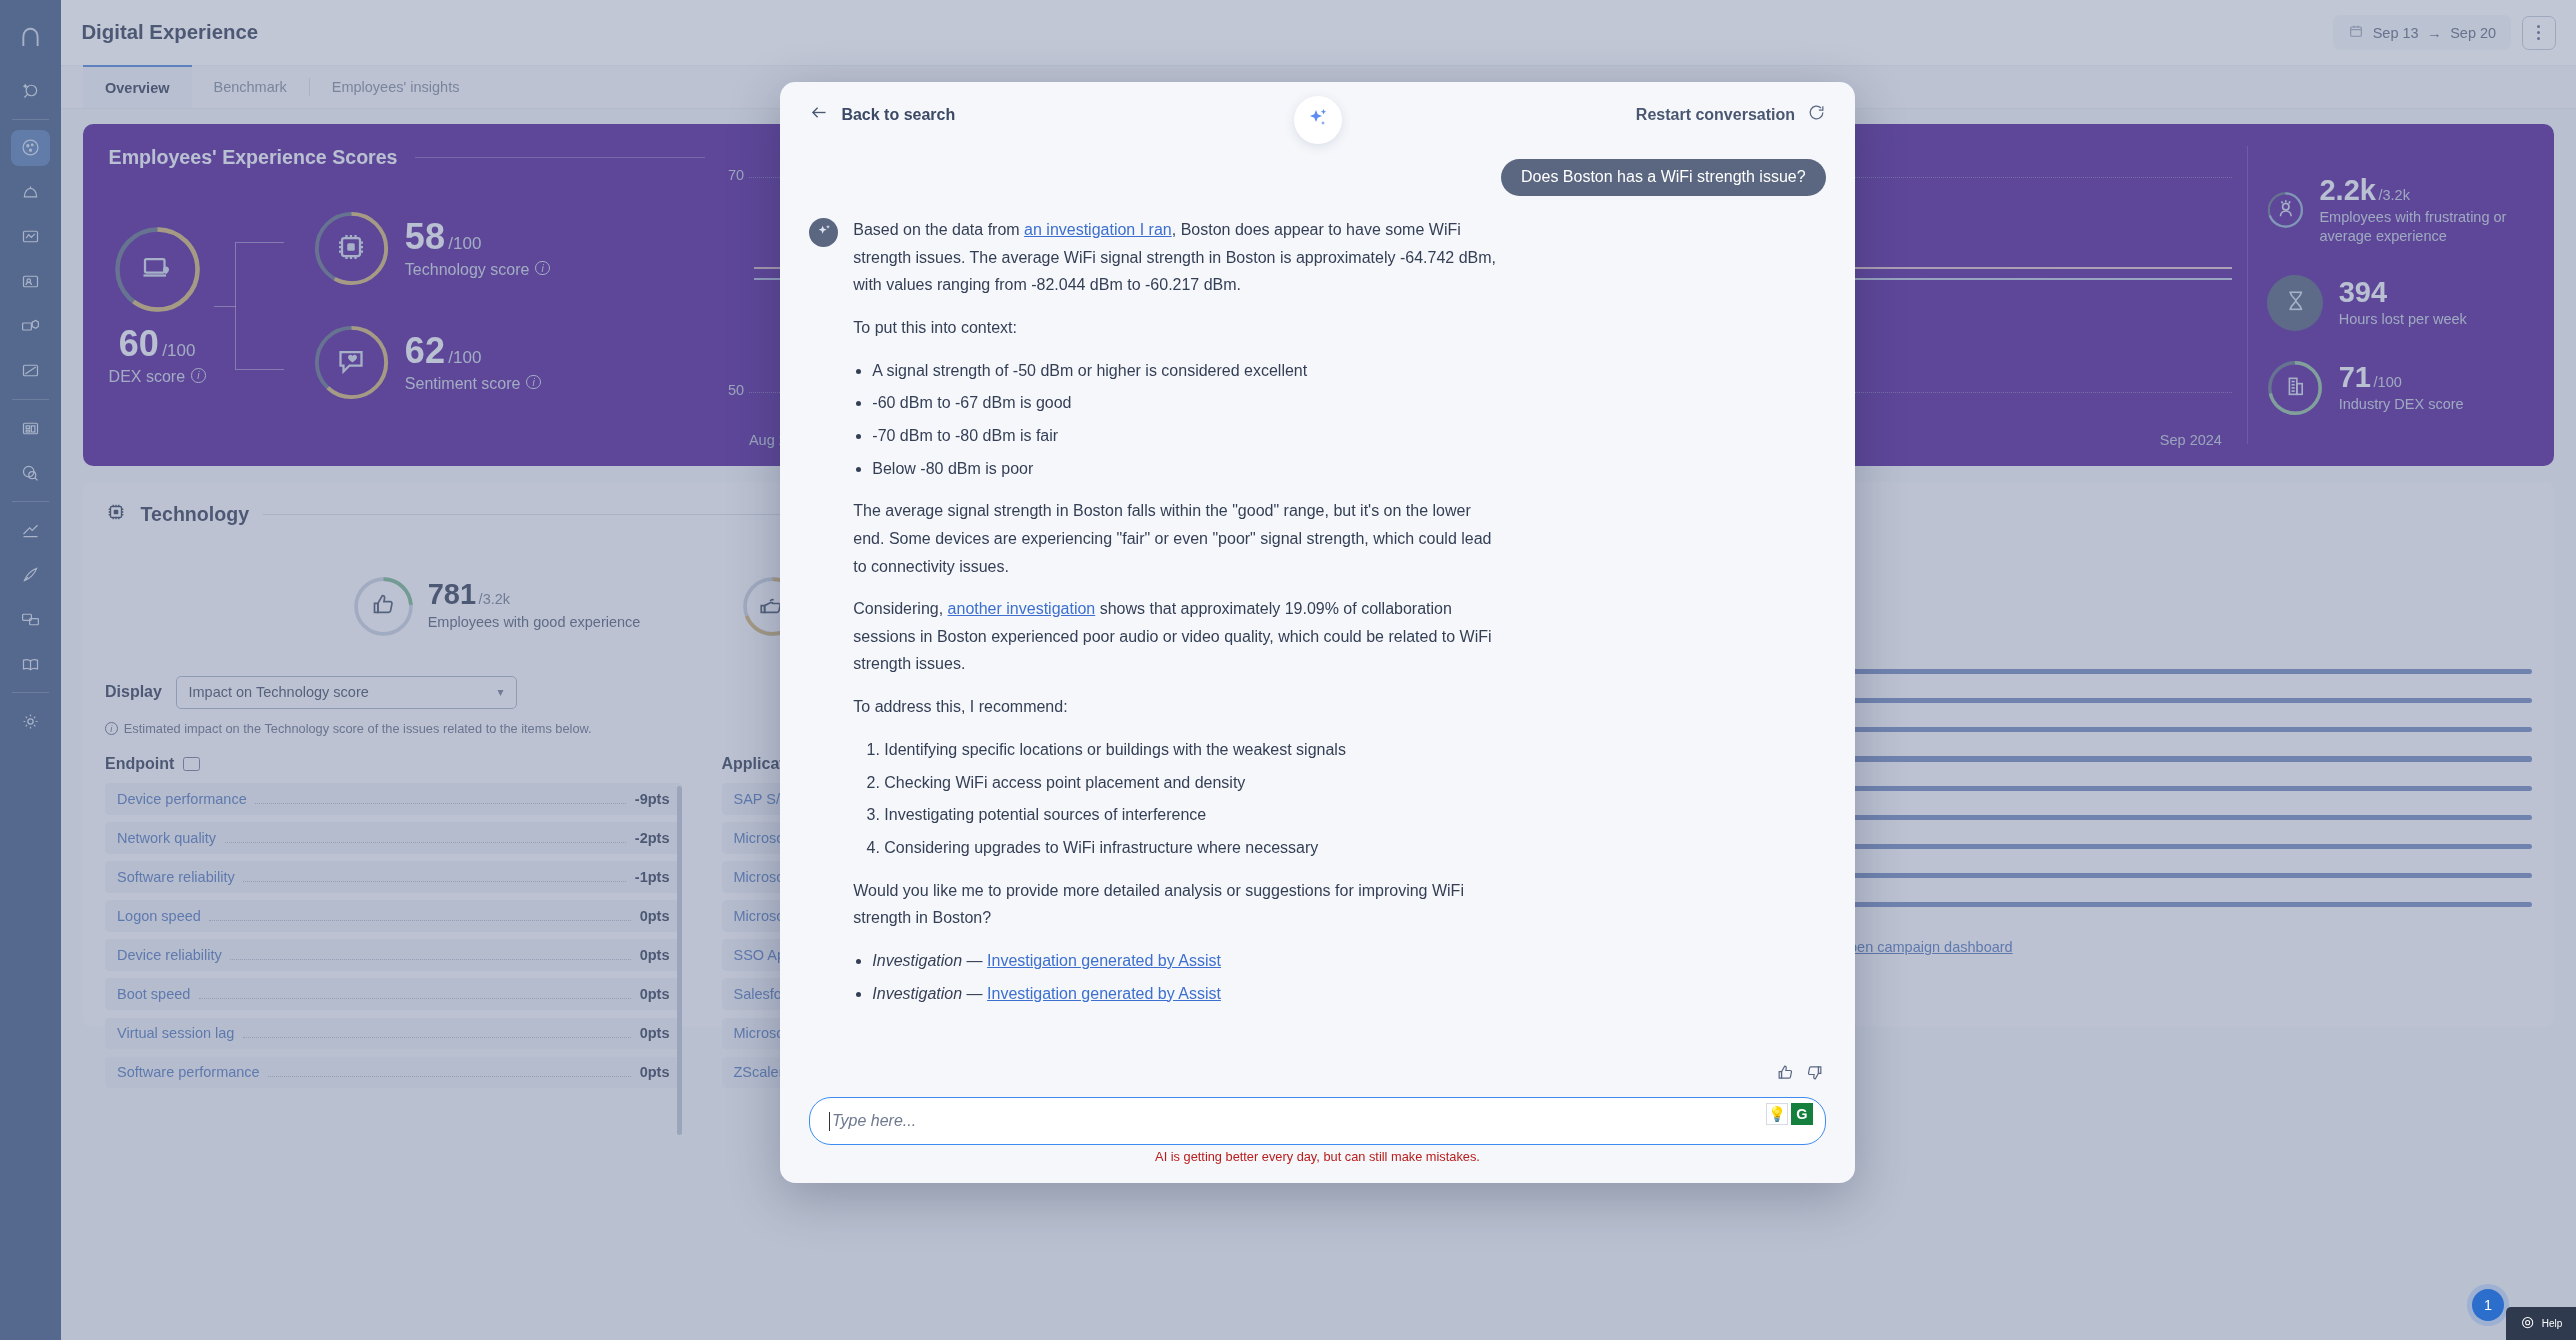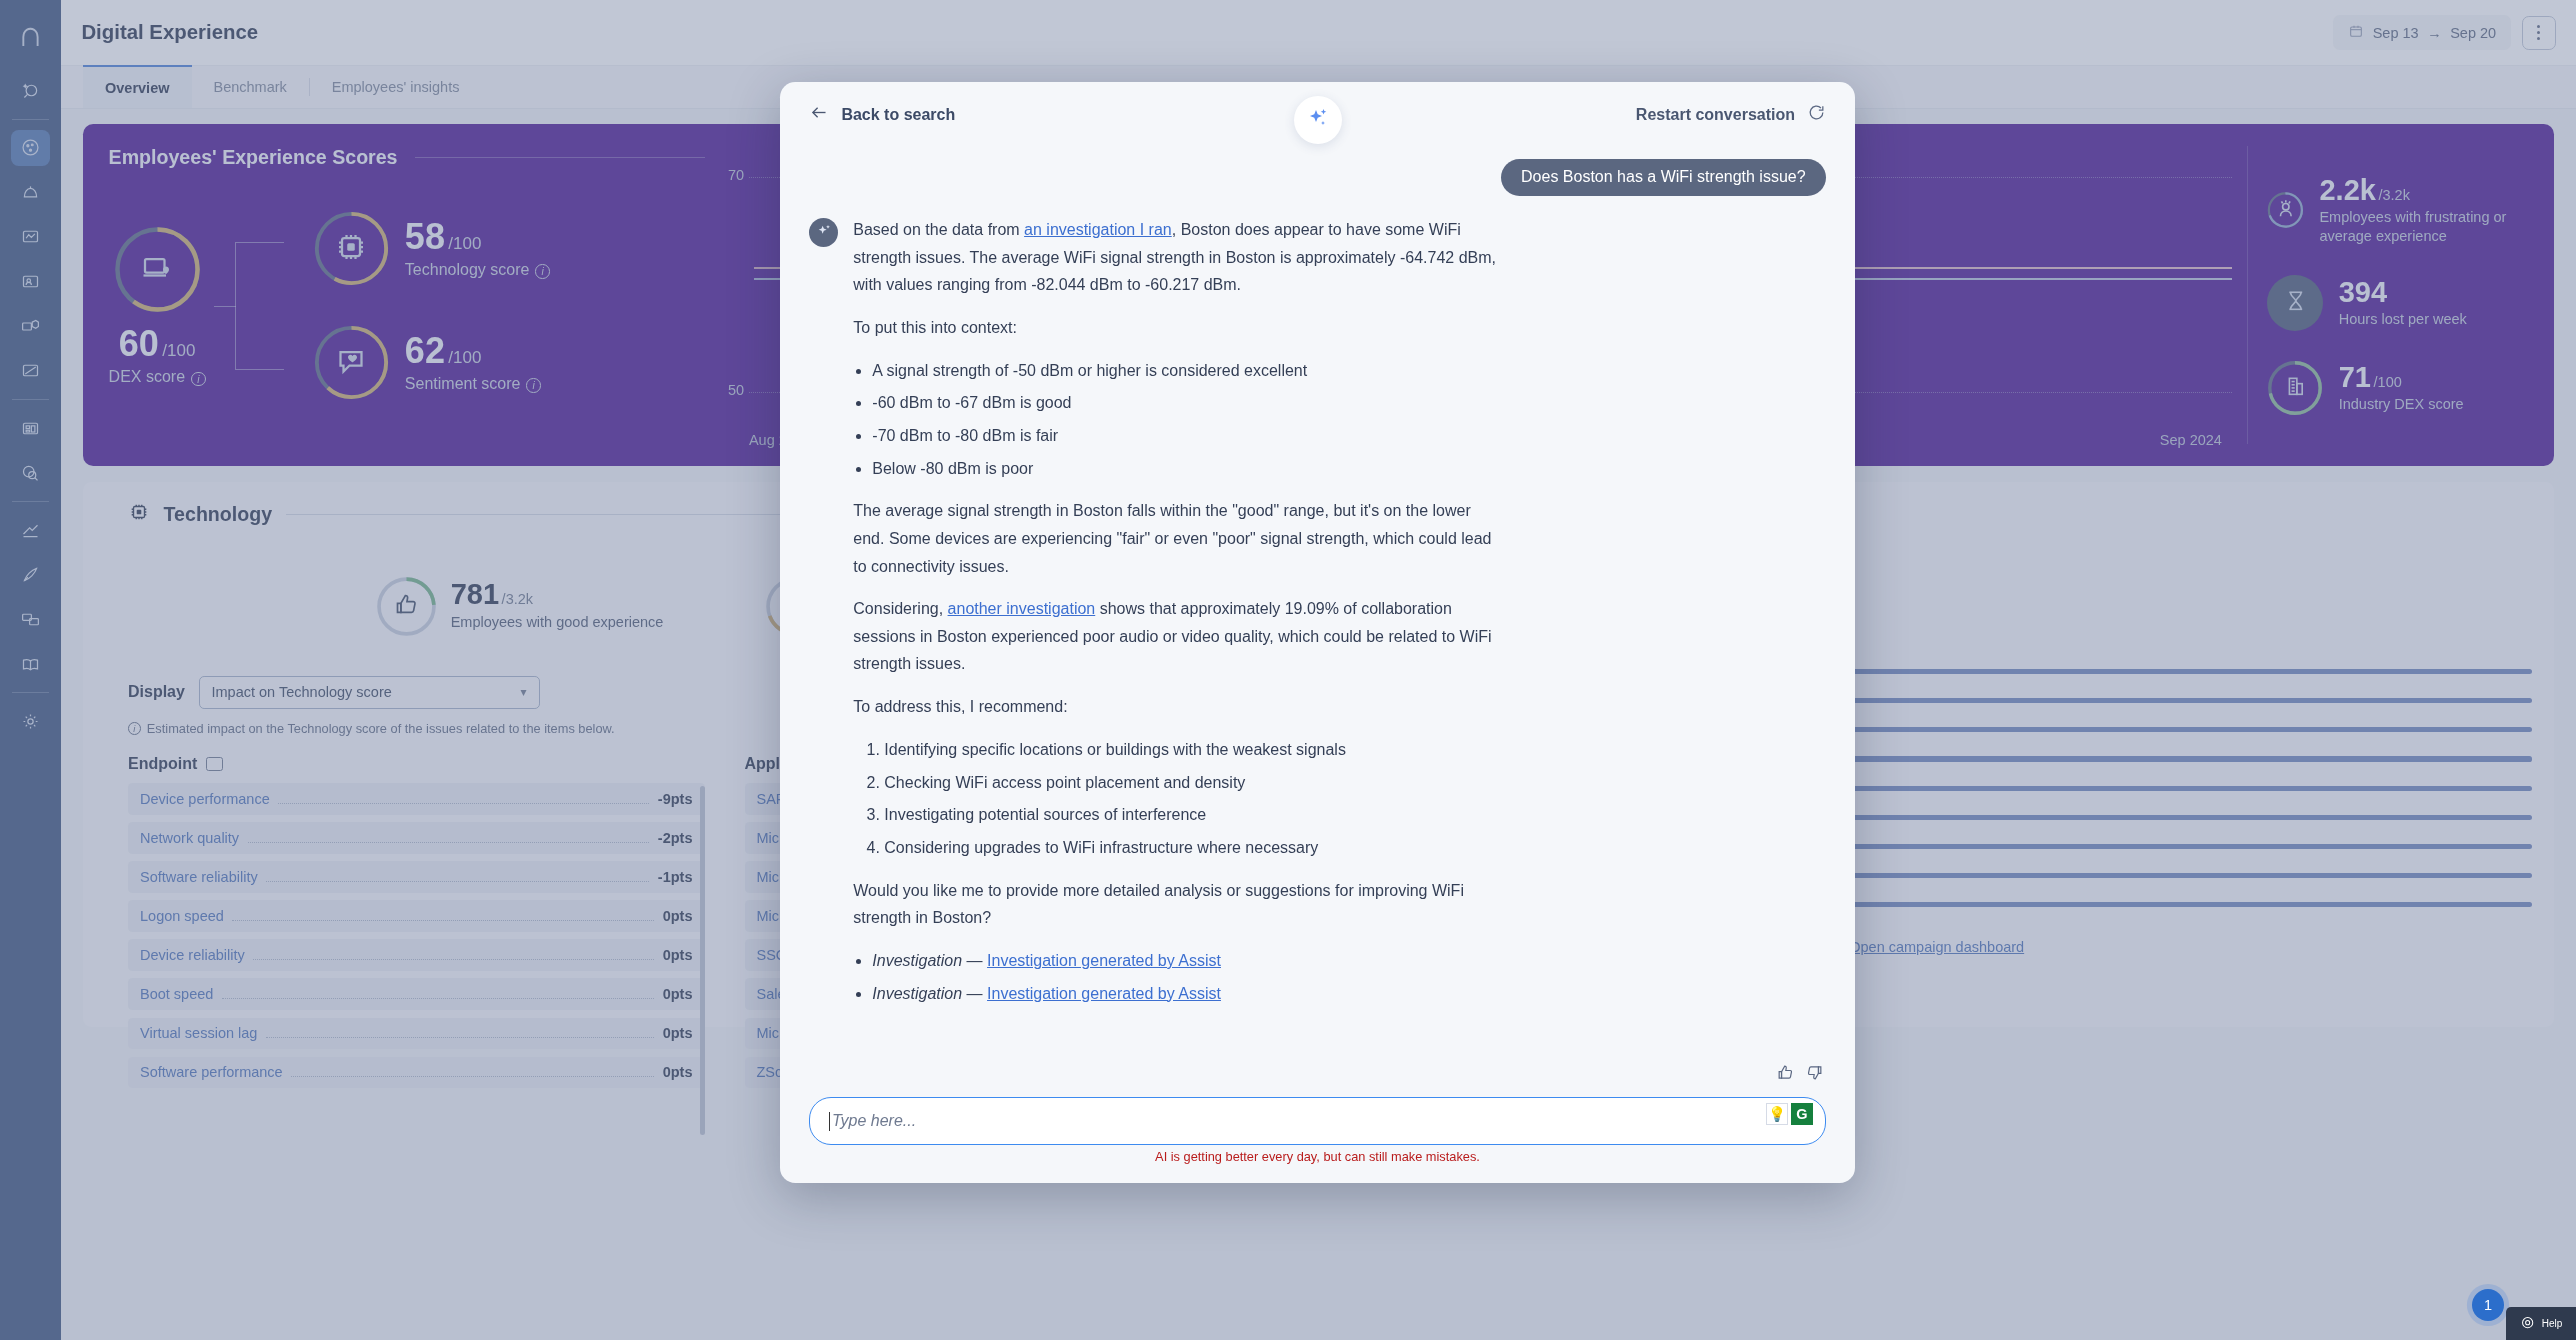--- a/index.html
+++ b/index.html
@@ -92,21 +92,21 @@
   .ring {
     position: relative; width: 77px; height: 77px; border-radius: 50%;
     display: flex; align-items: center; justify-content: center;
   }
   .ring.big { width: 89px; height: 89px; }
   .ring svg { position: absolute; inset: 0; width: 100%; height: 100%; transform: rotate(-90deg); }
   .ring .glyph { color: #c8d2e4; }
   .ring .glyph svg { position: static; transform: none; width: 36px; height: 36px; stroke: currentColor; fill: none; stroke-width: 1.5; }
   .score-num { font-size: 36px; font-weight: 700; color: #e9edf5; line-height: 1; }
   .score-den { font-size: 17px; color: #c2cbdc; font-weight: 400; }
-  .score-label { font-size: 16px; color: #c2cbdc; margin-top: 6px; display: flex; align-items: flex-end; gap: 6px; }
+  .score-label { font-size: 16px; color: #c2cbdc; margin-top: 6px; display: flex; align-items: flex-start; gap: 6px; }
   .info-i { width: 14.5px; height: 14.5px; border: 1.2px solid #c2cbdc; border-radius: 50%; font-size: 10.2px; display:inline-flex; align-items:center; justify-content:center; font-style: italic; }
 
   .dex-block { display: flex; flex-direction: column; align-items: center; }
   .bracket { width: 49px; height: 128px; border-left: 1.3px solid rgba(200,210,228,0.5); border-top: 1.3px solid rgba(200,210,228,0.5); border-bottom: 1.3px solid rgba(200,210,228,0.5); position: relative; }
   .bracket:before { content:''; position: absolute; left: -22px; top: 50%; width: 22px; height: 1.3px; background: rgba(200,210,228,0.5); }
   .sub-scores { display: flex; flex-direction: column; gap: 37px; }
   .sub-score { display: flex; align-items: center; gap: 15.3px; }
 
   .hero-chart { flex: 1; position: relative; margin: 25.6px 15.3px 0 15.3px; }
   .hero-chart .yl { position: absolute; left: 8px; font-size: 14.5px; color: #b4bfd3; }
@@ -115,21 +115,21 @@
   .hero-chart .series { position: absolute; left: 34px; right: 0; height: 1.7px; background: linear-gradient(90deg,#c9a6b8,#d8b6c4); }
 
   .hero-kpis { width: 281px; display: flex; flex-direction: column; justify-content: center; gap: 29px; padding-left: 19px; border-left: 0.9px solid rgba(230,236,246,0.18); }
   .kpi { display: flex; align-items: center; gap: 15.3px; }
   .kpi-num { font-size: 29px; font-weight: 700; color: #e9edf5; line-height: 1.05; }
   .kpi-den { font-size: 14.5px; color: #bcc6d9; font-weight: 400; }
   .kpi-label { font-size: 14.5px; color: #bcc6d9; line-height: 1.3; margin-top: 2.6px; }
 
   
   .tech-panel { margin-top: 15.3px; background: #eef0f6; border-radius: 8.5px; padding: 19px 22px; height: 545px; display:flex; gap: 20.4px;}
-  .tech-left { width: 1193px; margin-left: 23px; }
+  .tech-left { width: 1193px; }
   .panel-title { font-size: 19.6px; font-weight: 700; color: #2d3a55; display: flex; align-items: center; gap: 13.6px; }
   .panel-title .rule { flex: 1; height: 0.9px; background: #cbd2e0; }
   .panel-title svg { width: 22px; height: 22px; stroke: #2d3a55; fill: none; stroke-width: 1.5; }
 
   .tech-kpis { display: flex; gap: 102px; justify-content: center; margin: 48px 0 39px; }
   .tkpi { display: flex; align-items: center; gap: 13.6px; }
   .tkpi .num { font-size: 29px; font-weight: 700; color: #2d3a55; line-height: 1; }
   .tkpi .den { font-size: 14.5px; color: #6b7790; font-weight: 400; }
   .tkpi .lab { font-size: 14.5px; color: #4d5a76; line-height: 1.3; margin-top: 3.4px; }
 

